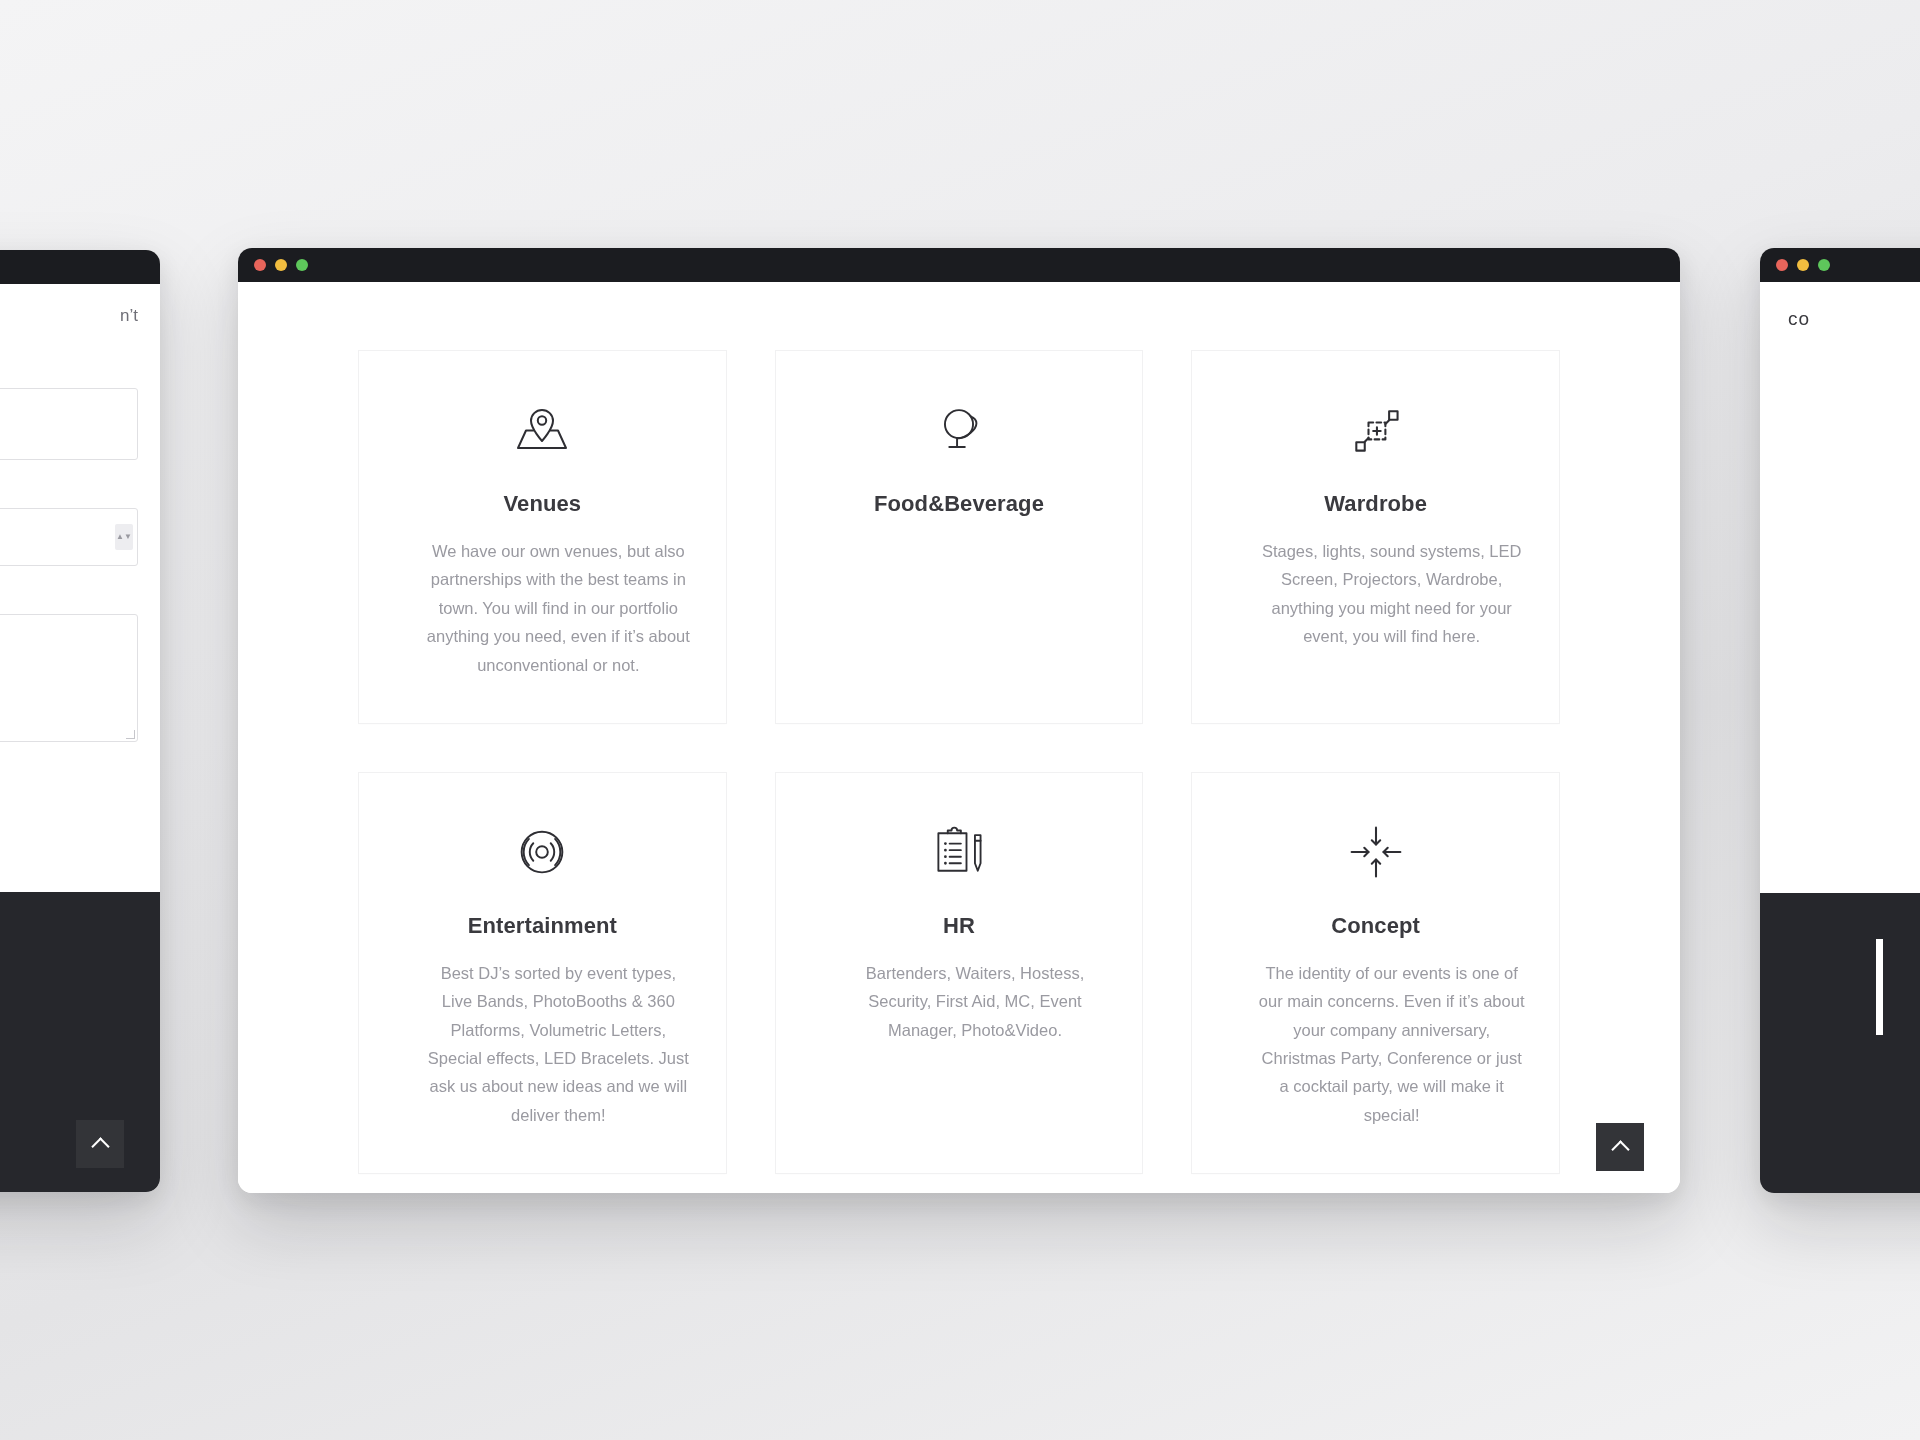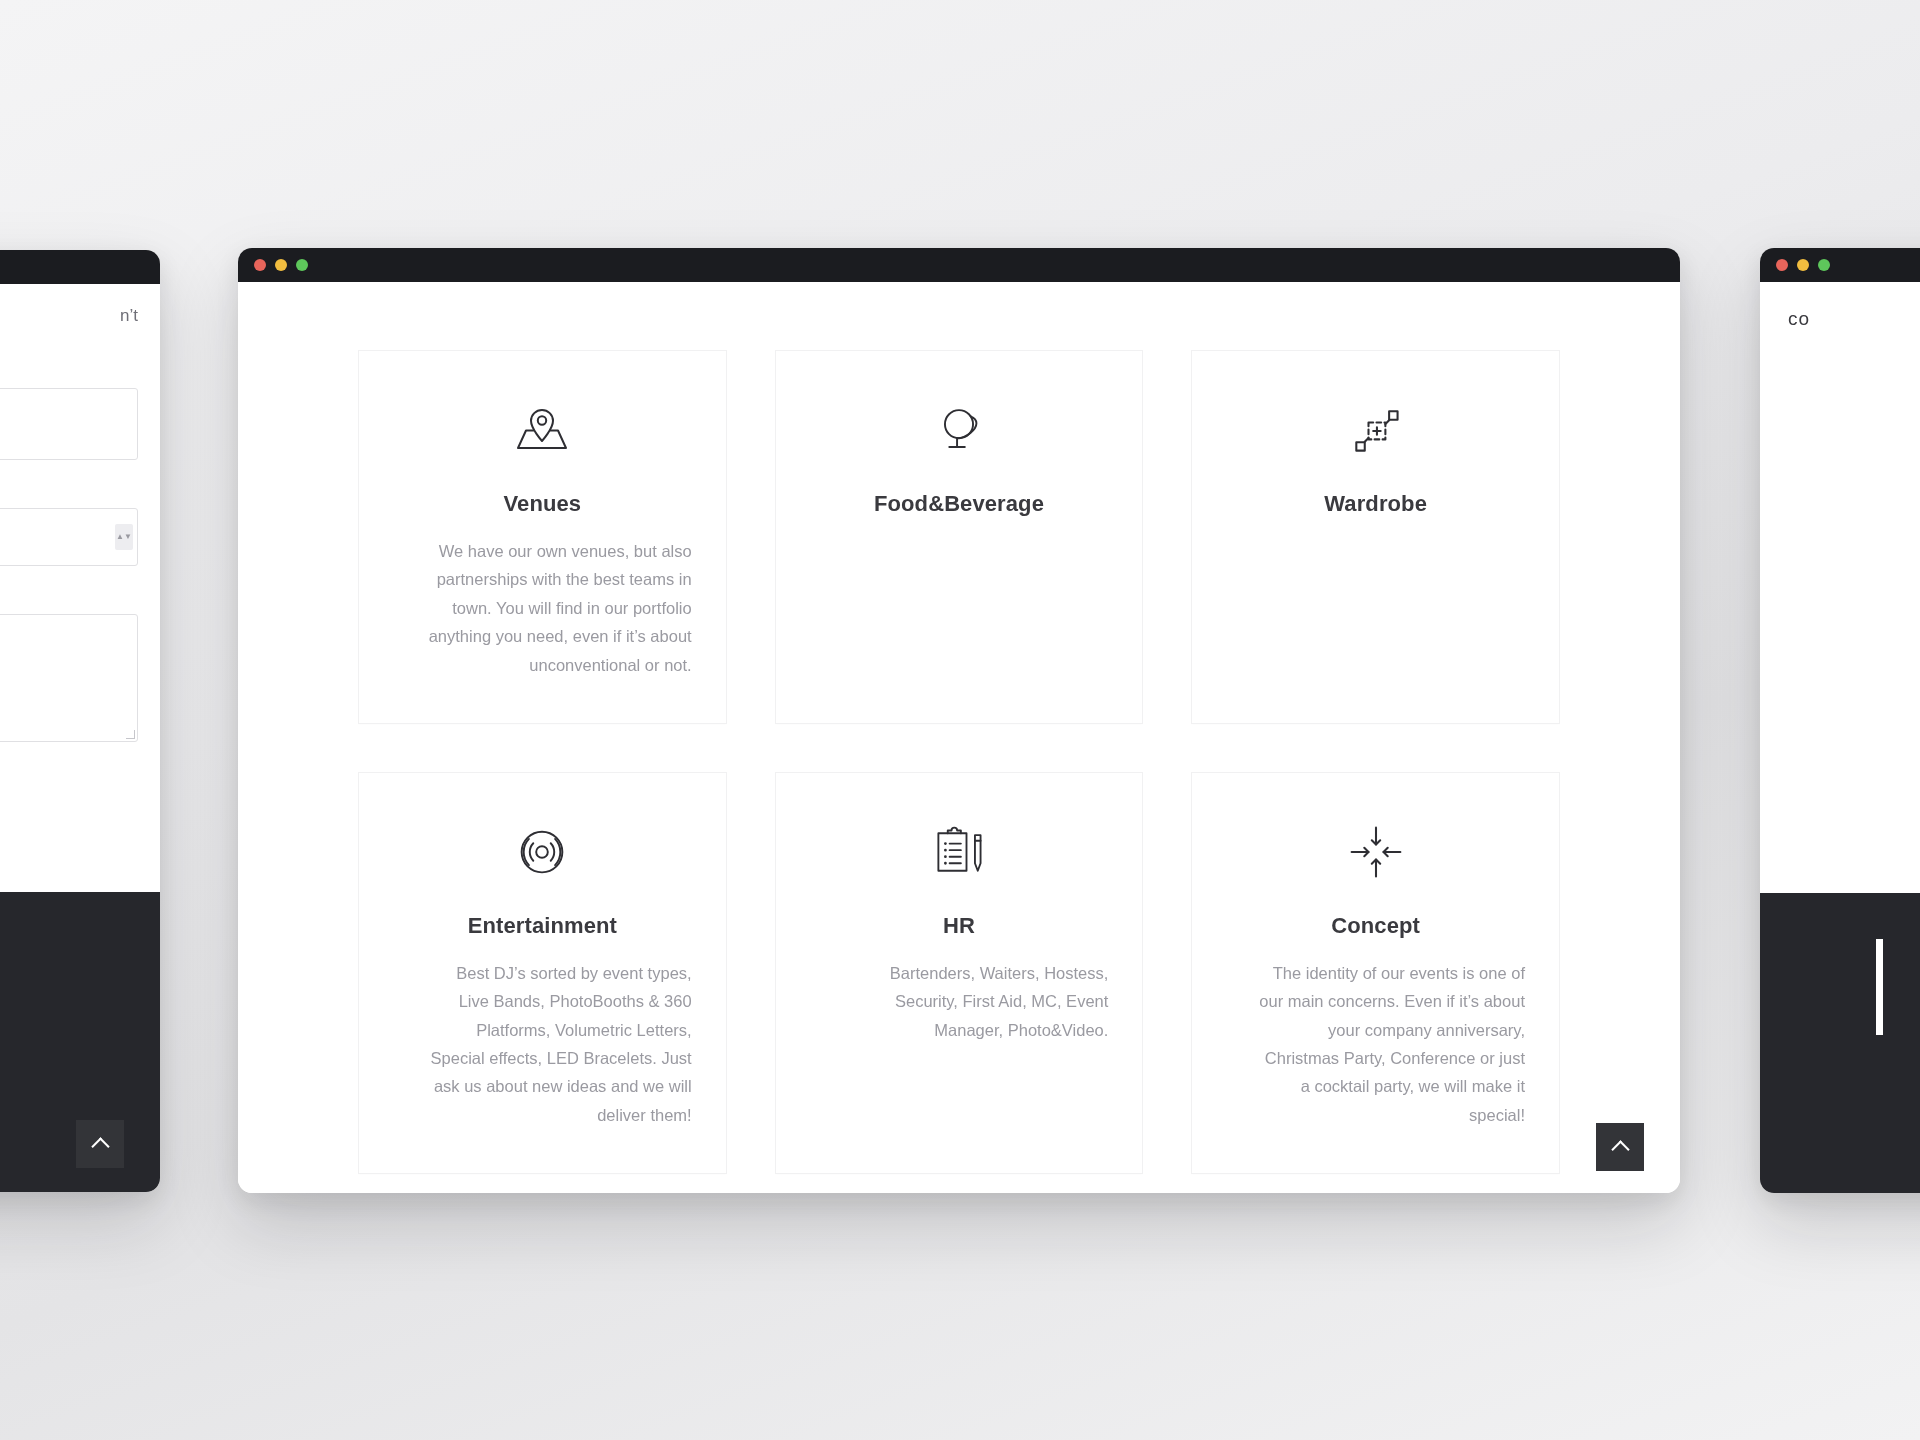--- a/index.html
+++ b/index.html
@@ -59,21 +59,21 @@
     display: grid;
     grid-template-columns: repeat(3, 1fr);
     gap: 48px 48px;
   }
 
   .card {
     background: #ffffff;
     border: 1px solid #f1f1f2;
     box-shadow: 0 1px 2px rgba(0,0,0,0.012);
     padding: 40px 34px 44px 34px;
-    text-align: right;
+    text-align: center;
     display: flex;
     flex-direction: column;
     align-items: center;
   }
   .card.row2 { min-height: 340px; }
 
   .card-icon {
     height: 78px;
     display: flex;
     align-items: center;
@@ -282,20 +282,21 @@
           <svg width="60" height="60" viewBox="0 0 64 64" fill="none" stroke="#2e2e33" stroke-width="2.2" stroke-linejoin="round" stroke-linecap="round">
             <rect x="24" y="24" width="18" height="18" stroke-dasharray="5 3.5"></rect>
             <path d="M33 29v8M29 33h8"></path>
             <rect x="46" y="12" width="9" height="9"></rect>
             <rect x="11" y="45" width="9" height="9"></rect>
             <path d="M42 25.5l4-4"></path>
             <path d="M24 40.5l-4 4"></path>
           </svg>
         </div>
         <div class="card-title">Wardrobe</div>
+        <div class="card-body">Stages, lights, sound systems, LED Screen, Projectors, Wardrobe, anything you might need for your event, you will find here.</div>
       </div>
 
       <div class="card row2">
         <div class="card-icon">
           <svg width="62" height="62" viewBox="0 0 64 64" fill="none" stroke="#2e2e33" stroke-width="2" stroke-linecap="round">
             <circle cx="32" cy="32" r="21"></circle>
             <circle cx="32" cy="32" r="6"></circle>
             <path d="M41 23a13 13 0 0 1 0 18"></path>
             <path d="M45.5 18.5a19.5 19.5 0 0 1 0 27"></path>
             <path d="M23 41a13 13 0 0 1 0-18"></path>

